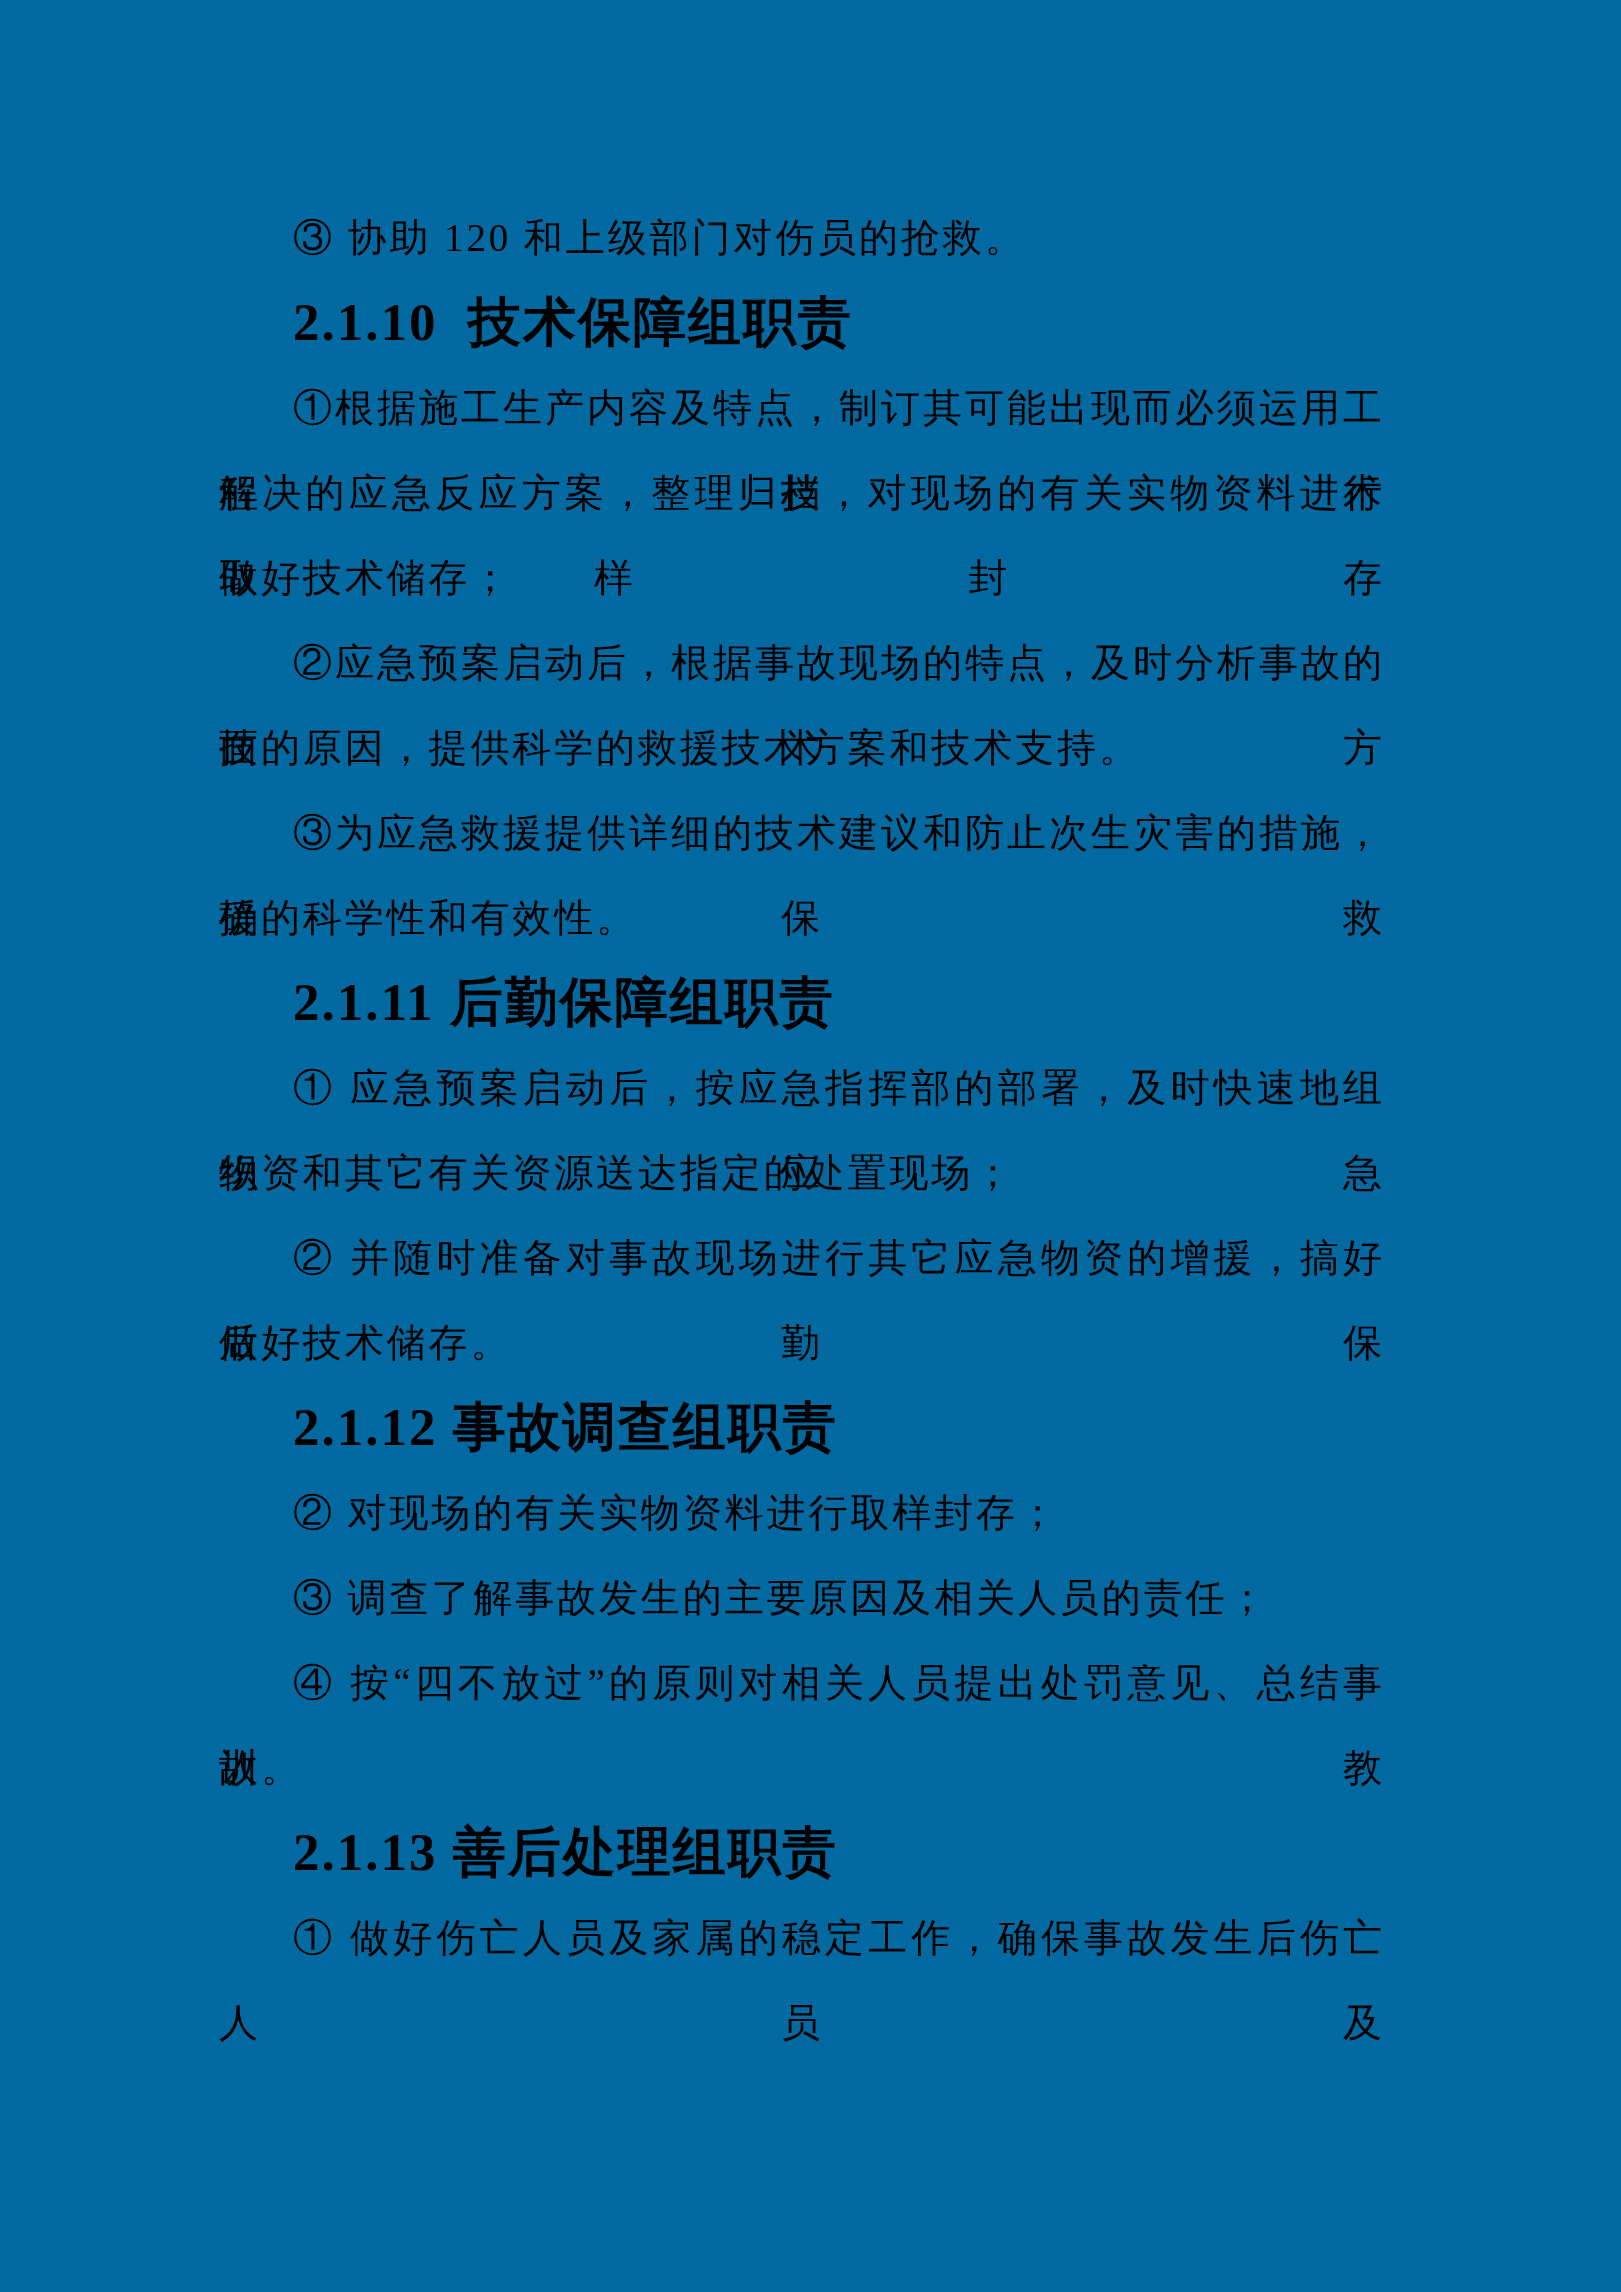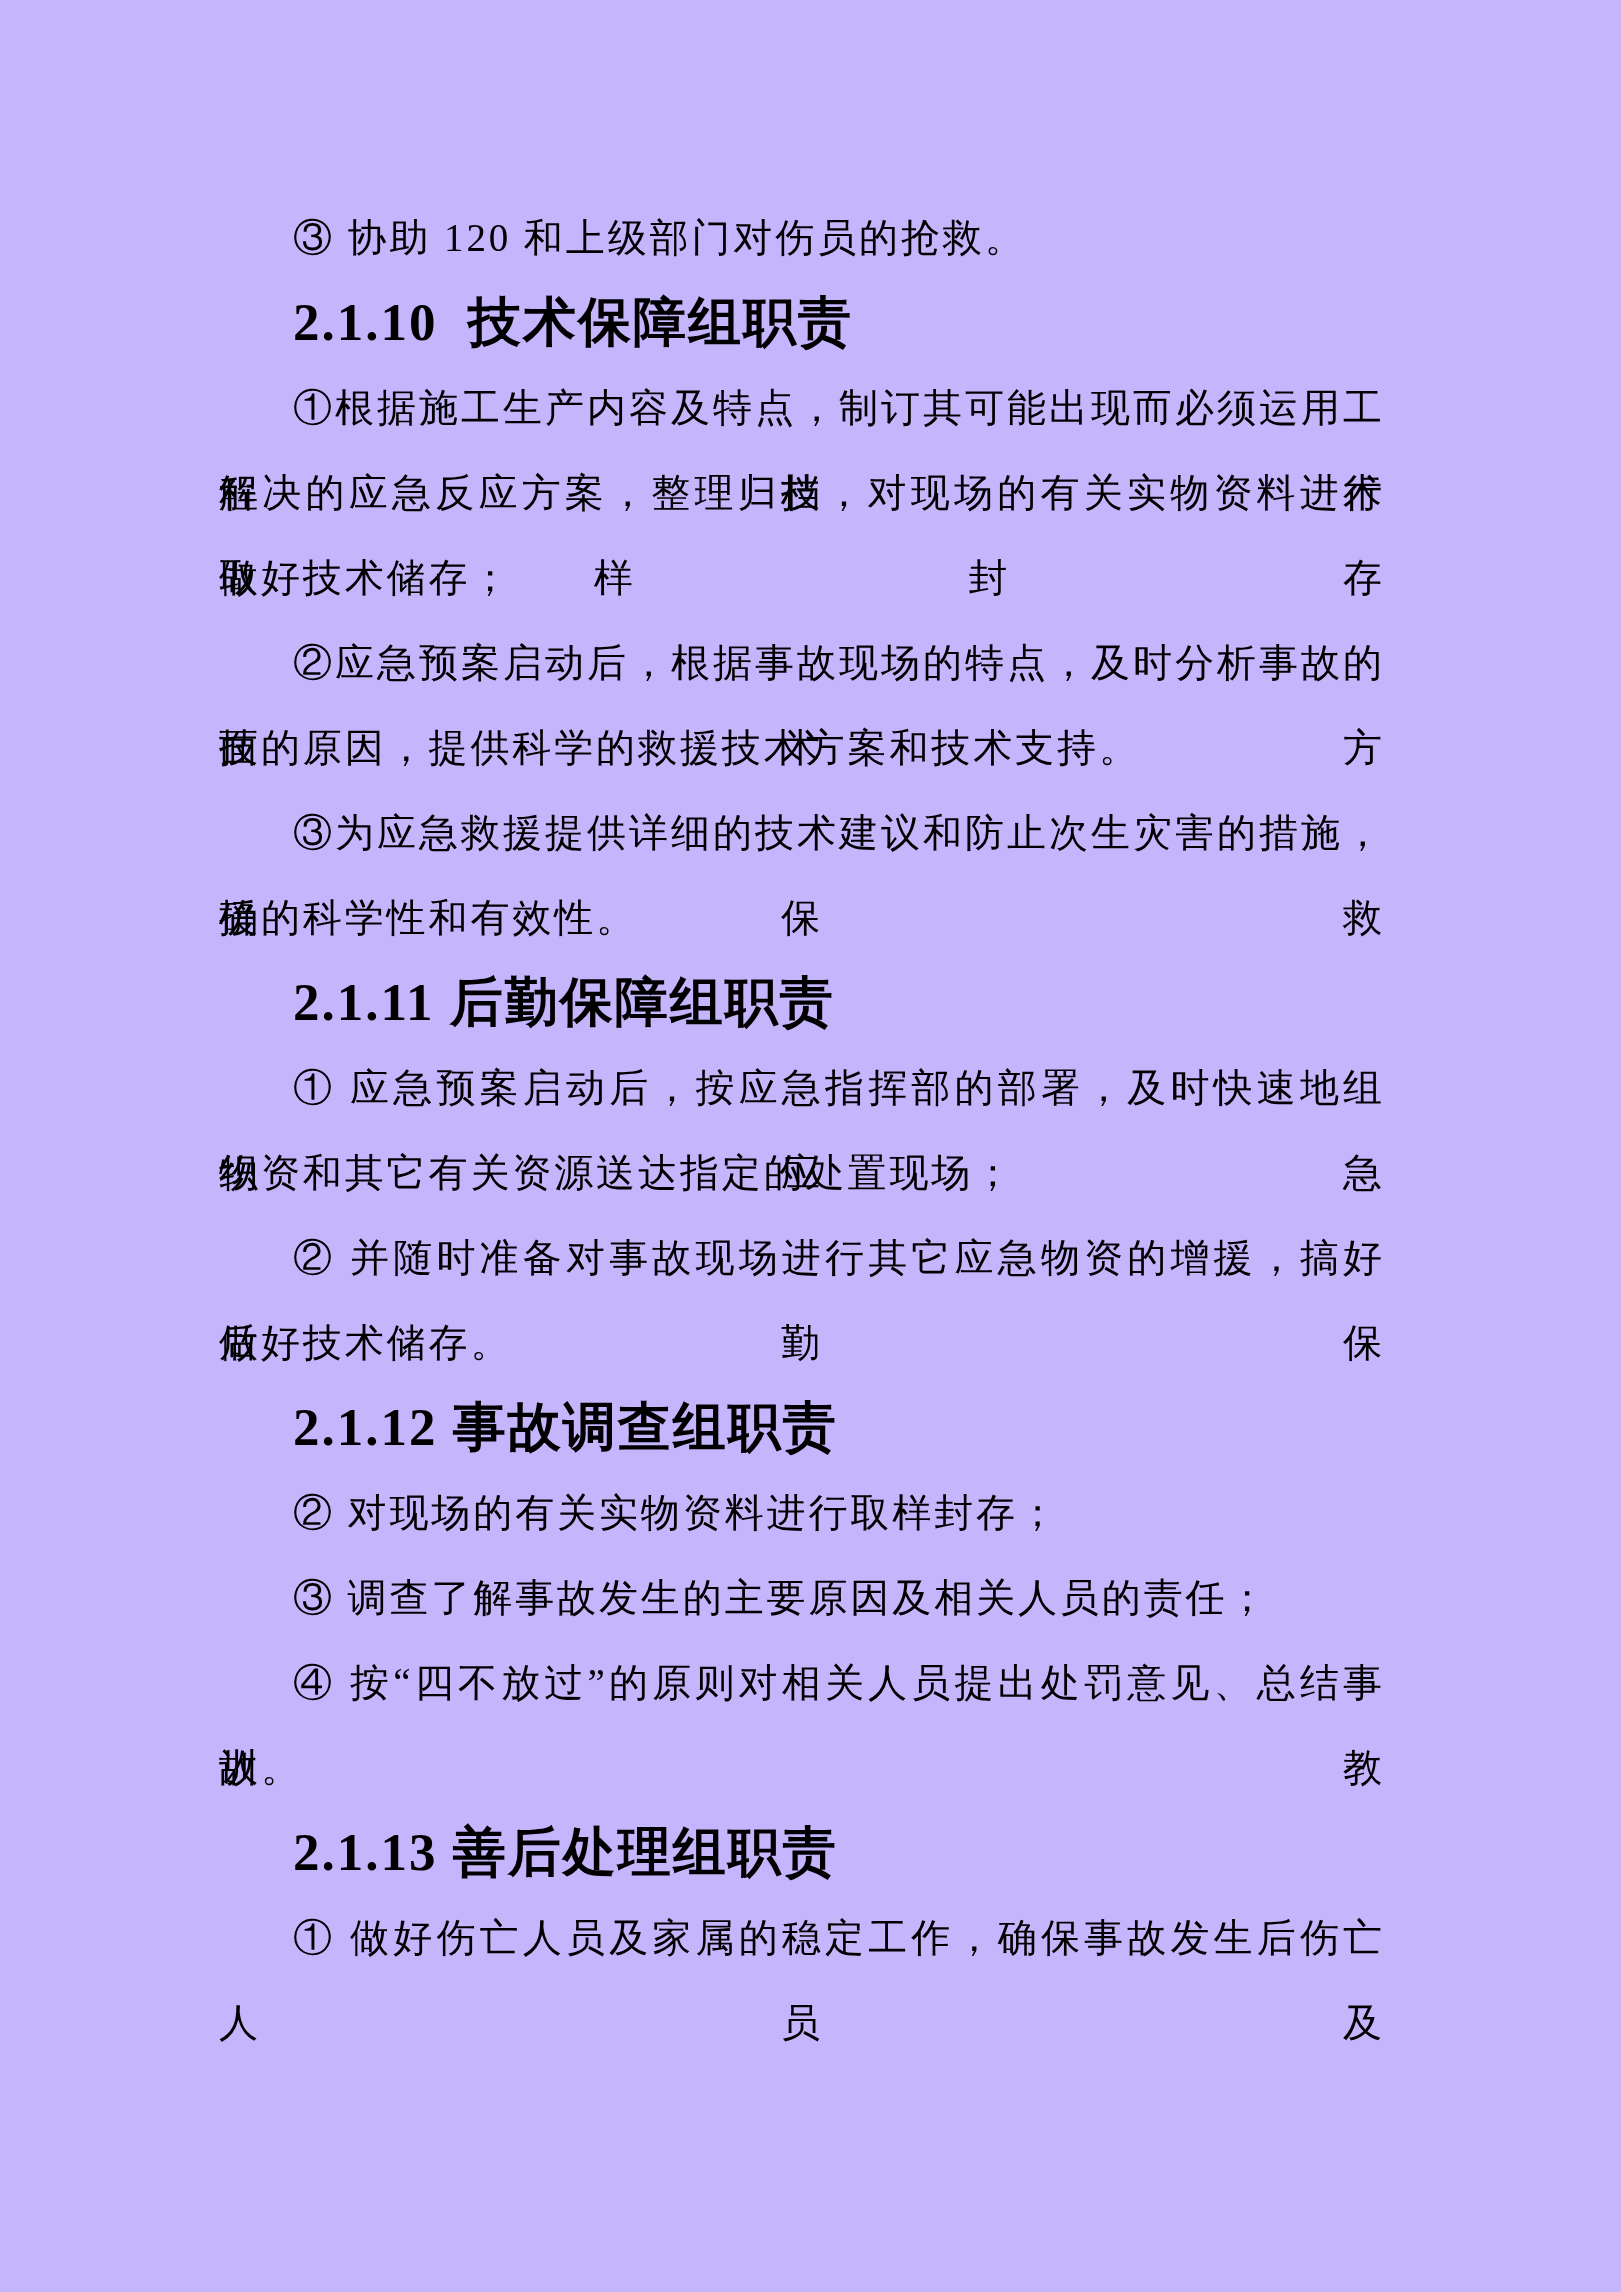--- a/index.html
+++ b/index.html
@@ -4,21 +4,21 @@
 <style>
   html, body {
     margin: 0;
     padding: 0;
     background: #ffffff;
   }
   .page {
     position: relative;
     width: 1621px;
     height: 2293px;
-    background: #c4b5fd;
+    background: #0369a1;
     color: #000000;
     font-family: "Liberation Serif", "DejaVu Serif", serif;
     overflow: hidden;
   }
   .content {
     position: absolute;
     left: 219px;
     top: 195px;
     width: 1166px;
   }

